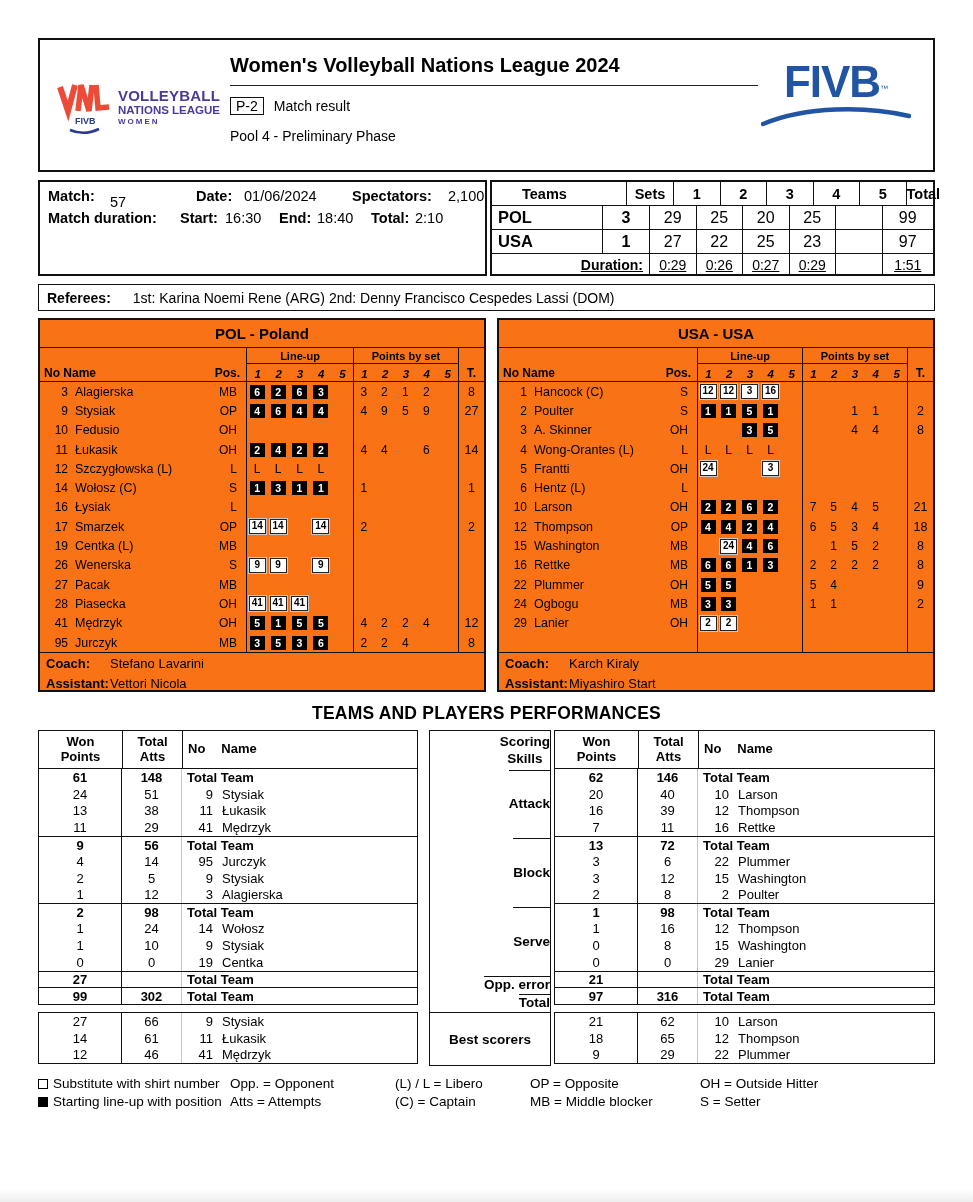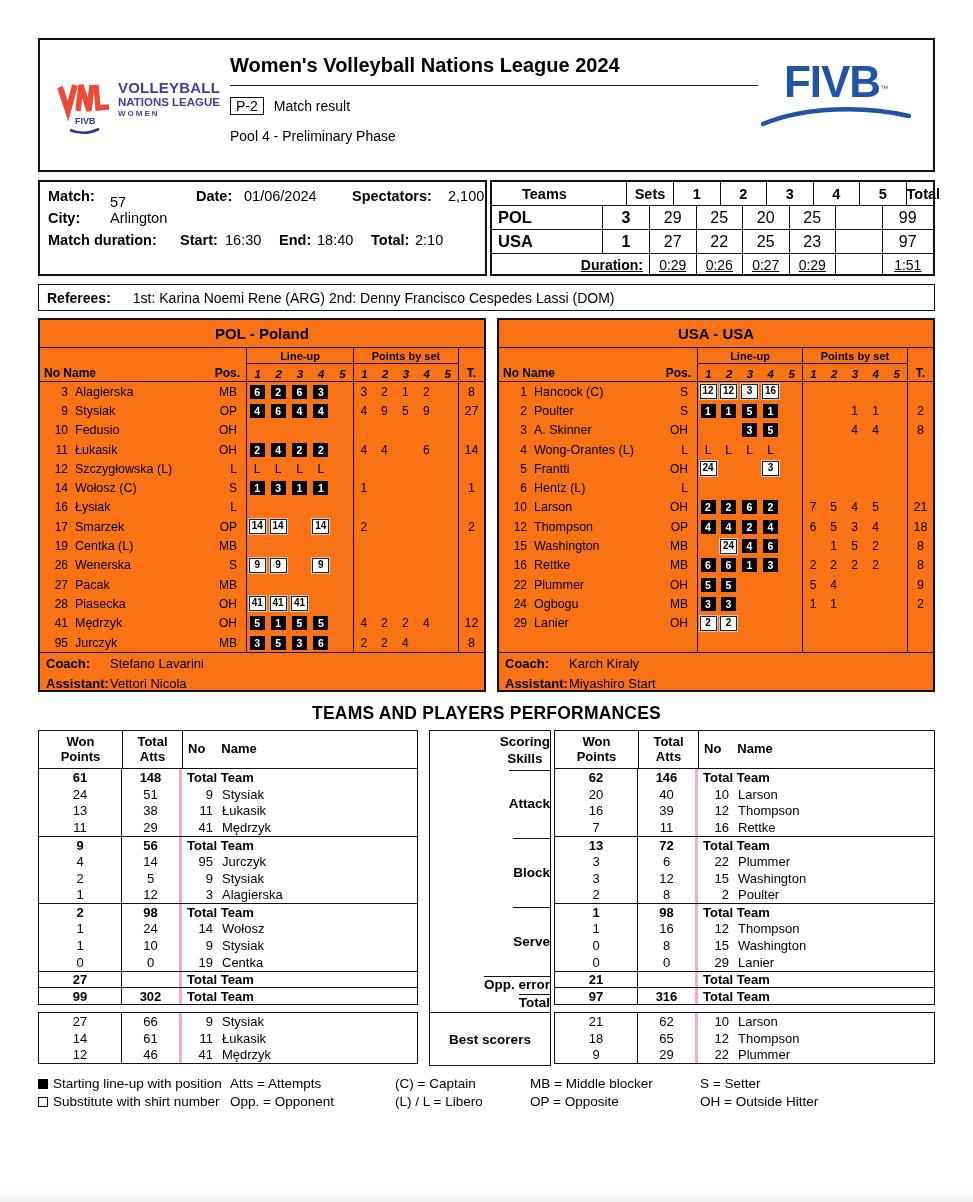--- a/index.html
+++ b/index.html
@@ -4,21 +4,21 @@
 <style>
   * { margin:0; padding:0; box-sizing:border-box; }
   html,body { background:#fff; }
   .page {
     position:relative; width:973px; height:1202px; background:#fff;
     font-family:"Liberation Sans", sans-serif; color:#000; overflow:hidden;
   }
   
   .header-box { position:absolute; left:38px; top:38px; width:897px; height:134px; border:2px solid #111; }
   .vnl-logo { position:absolute; left:16px; top:40px; width:170px; display:flex; align-items:flex-start; }
-  .vnl-text { margin-left:6px; color:#4b3a9b; line-height:1.05; margin-top:0; }
+  .vnl-text { margin-left:6px; color:#4b3a9b; line-height:1.05; margin-top:8px; }
   .vnl-l1 { font-size:15px; font-weight:800; letter-spacing:0.2px; }
   .vnl-l2 { font-size:11.5px; font-weight:800; }
   .vnl-l3 { font-size:8px; font-weight:700; letter-spacing:2px; margin-top:2px; }
   .title-block { position:absolute; left:190px; top:14px; width:528px; }
   .main-title { font-size:20px; font-weight:bold; }
   .title-rule { border:none; border-top:1.6px solid #222; margin-top:8px; }
   .form-row { margin-top:11px; display:flex; align-items:center; font-size:14px; }
   .form-code { border:1.6px solid #111; padding:0px 5px; font-size:14px; margin-right:10px; }
   .pool-row { margin-top:13px; font-size:14px; }
   .fivb-logo { position:absolute; right:22px; top:22px; width:150px; text-align:center; }
@@ -87,21 +87,21 @@
   .pt-best-pol { left:38px; top:1012px; width:380px; }
   .pt-best-usa { left:554px; top:1012px; width:381px; }
   .perf-head { display:grid; grid-template-columns:83px 60px 1fr; height:38px; border-bottom:1.6px solid #111; font-weight:bold; font-size:13px; }
   .perf-head .ph { display:flex; flex-direction:column; align-items:center; justify-content:center; line-height:1.15; border-left:1px solid #111; }
   .perf-head .ph:first-child { border-left:none;align-items:center; }
   .perf-head .ph.nn { flex-direction:row; justify-content:flex-start; padding-left:5px; }
   .perf-head .ph.nn .gap { width:16px; display:inline-block; }
   .perfrow { display:grid; grid-template-columns:83px 60px 1fr; height:16.8px; align-items:center; font-size:13px; }
   .perfrow .pwon, .perfrow .patts { text-align:center; border-right:0; align-self:stretch; display:flex; align-items:center; justify-content:center; }
   .perfrow .pwon { border-right:1px solid #111; }
-  .perfrow .patts { border-right:3px solid #f9a8d4; }
+  .perfrow .patts { border-right:1px solid #f9a8d4; }
   .perfrow .pnn { display:flex; align-items:center; padding-left:5px; }
   .perfrow .pno2 { width:26px; text-align:right; margin-right:9px; }
   .perfrow.bold { font-weight:bold; }
   .perfrow.sep { border-top:1.6px solid #111; }
   .skills-col { position:absolute; left:429px; width:122px; border:1.6px solid #111; background:#fff; display:flex; flex-direction:column; }
   .sk-main { top:730px;align-items:flex-end; }
   .sk-cell { border-top:1.6px solid #111; display:flex; flex-direction:column; align-items:center; justify-content:center; font-weight:bold; font-size:13.5px; line-height:1.2; }
   .sk-cell:first-child { border-top:none; }
   .sk-best { top:1012px; height:54px; justify-content:center; align-items:center; font-weight:bold; font-size:13.5px; }
   
@@ -152,24 +152,20 @@
   <div class="info-box">
     <div class="info-row">
       <b class="w62">Match:</b>
       <span class="w80">57</span>
       <b class="w48">Date:</b>
       <span class="w110">01/06/2024</span>
       <b class="w92">Spectators:</b>
       <span>2,100</span>
     </div>
     <div class="info-row">
-      <b class="w62">City:</b>
-      <span>Arlington</span>
-    </div>
-    <div class="info-row">
       <b class="w130">Match duration:</b>
       <b class="w47">Start:</b>
       <span class="w55">16:30</span>
       <b class="w40">End:</b>
       <span class="w55">18:40</span>
       <b class="w45">Total:</b>
       <span>2:10</span>
     </div>
   </div>
 
@@ -1413,29 +1409,29 @@
         <span class="pnn">
           <span class="pno2">22</span>
           <span class="pnm">Plummer</span>
         </span>
       </div>
 
   </div>
 
   <div class="legend">
     <div class="leg-row">
+      <span><span class="sq sq-open"></span><span>Substitute with shirt number</span></span>
+      <span>Opp. = Opponent</span>
+      <span>(L) / L = Libero</span>
+      <span>OP = Opposite</span>
+      <span>OH = Outside Hitter</span>
+    </div>
+    <div class="leg-row">
       <span><span class="sq sq-filled"></span><span>Starting line-up with position</span></span>
       <span>Atts = Attempts</span>
       <span>(C) = Captain</span>
       <span>MB = Middle blocker</span>
       <span>S = Setter</span>
     </div>
-    <div class="leg-row">
-      <span><span class="sq sq-open"></span><span>Substitute with shirt number</span></span>
-      <span>Opp. = Opponent</span>
-      <span>(L) / L = Libero</span>
-      <span>OP = Opposite</span>
-      <span>OH = Outside Hitter</span>
-    </div>
   </div>
 
   <div class="bottom-strip"></div>
 </div>
 
 </body></html>

